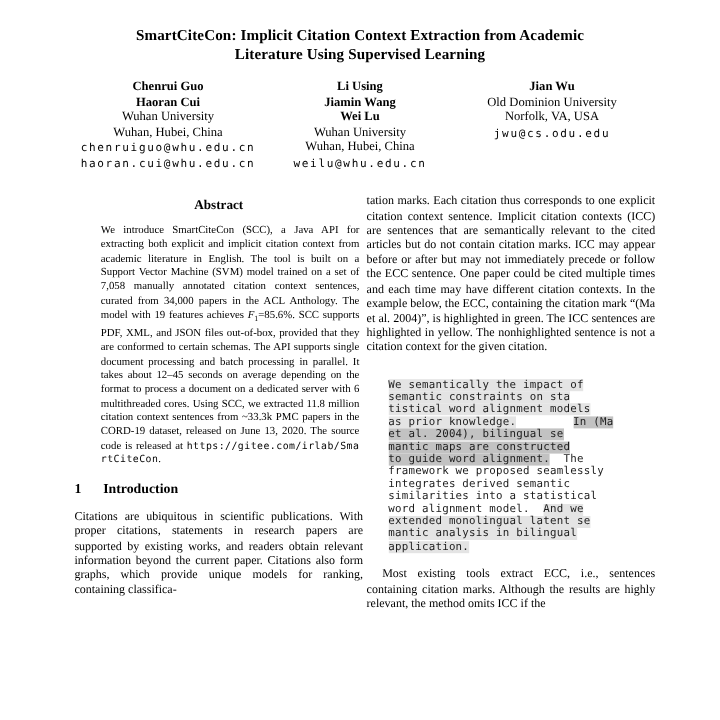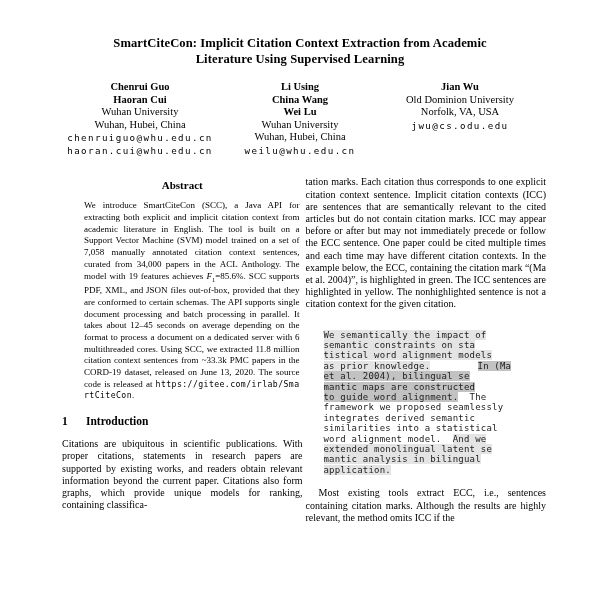--- a/index.html
+++ b/index.html
@@ -3,21 +3,21 @@
 <meta charset="utf-8">
 <style>
   * { margin: 0; padding: 0; box-sizing: border-box; }
   html, body { width: 600px; height: 600px; }
   body {
     background: #ffffff;
     color: #000000;
     font-family: "Liberation Serif", "DejaVu Serif", serif;
     overflow: hidden;
   }
-  .page { position: relative; width: 600px; height: 600px; padding-top: 36px; }
+  .page { position: relative; width: 600px; height: 600px; padding-top: 22px; }
 
   
   .title {
     text-align: center;
     font-size: 12.6px;
     font-weight: bold;
     line-height: 15.5px;
     letter-spacing: 0.1px;
   }
 
@@ -113,21 +113,21 @@
     <div class="author-col">
       <div class="author-name">Chenrui Guo</div>
       <div class="author-name">Haoran Cui</div>
       <div>Wuhan University</div>
       <div>Wuhan, Hubei, China</div>
       <div class="author-email">chenruiguo@whu.edu.cn</div>
       <div class="author-email">haoran.cui@whu.edu.cn</div>
     </div>
     <div class="author-col">
       <div class="author-name">Li Using</div>
-      <div class="author-name">China Wang</div>
+      <div class="author-name">Jiamin Wang</div>
       <div class="author-name">Wei Lu</div>
       <div>Wuhan University</div>
       <div>Wuhan, Hubei, China</div>
       <div class="author-email">weilu@whu.edu.cn</div>
     </div>
     <div class="author-col">
       <div class="author-name">Jian Wu</div>
       <div>Old Dominion University</div>
       <div>Norfolk, VA, USA</div>
       <div class="author-email">jwu@cs.odu.edu</div>

